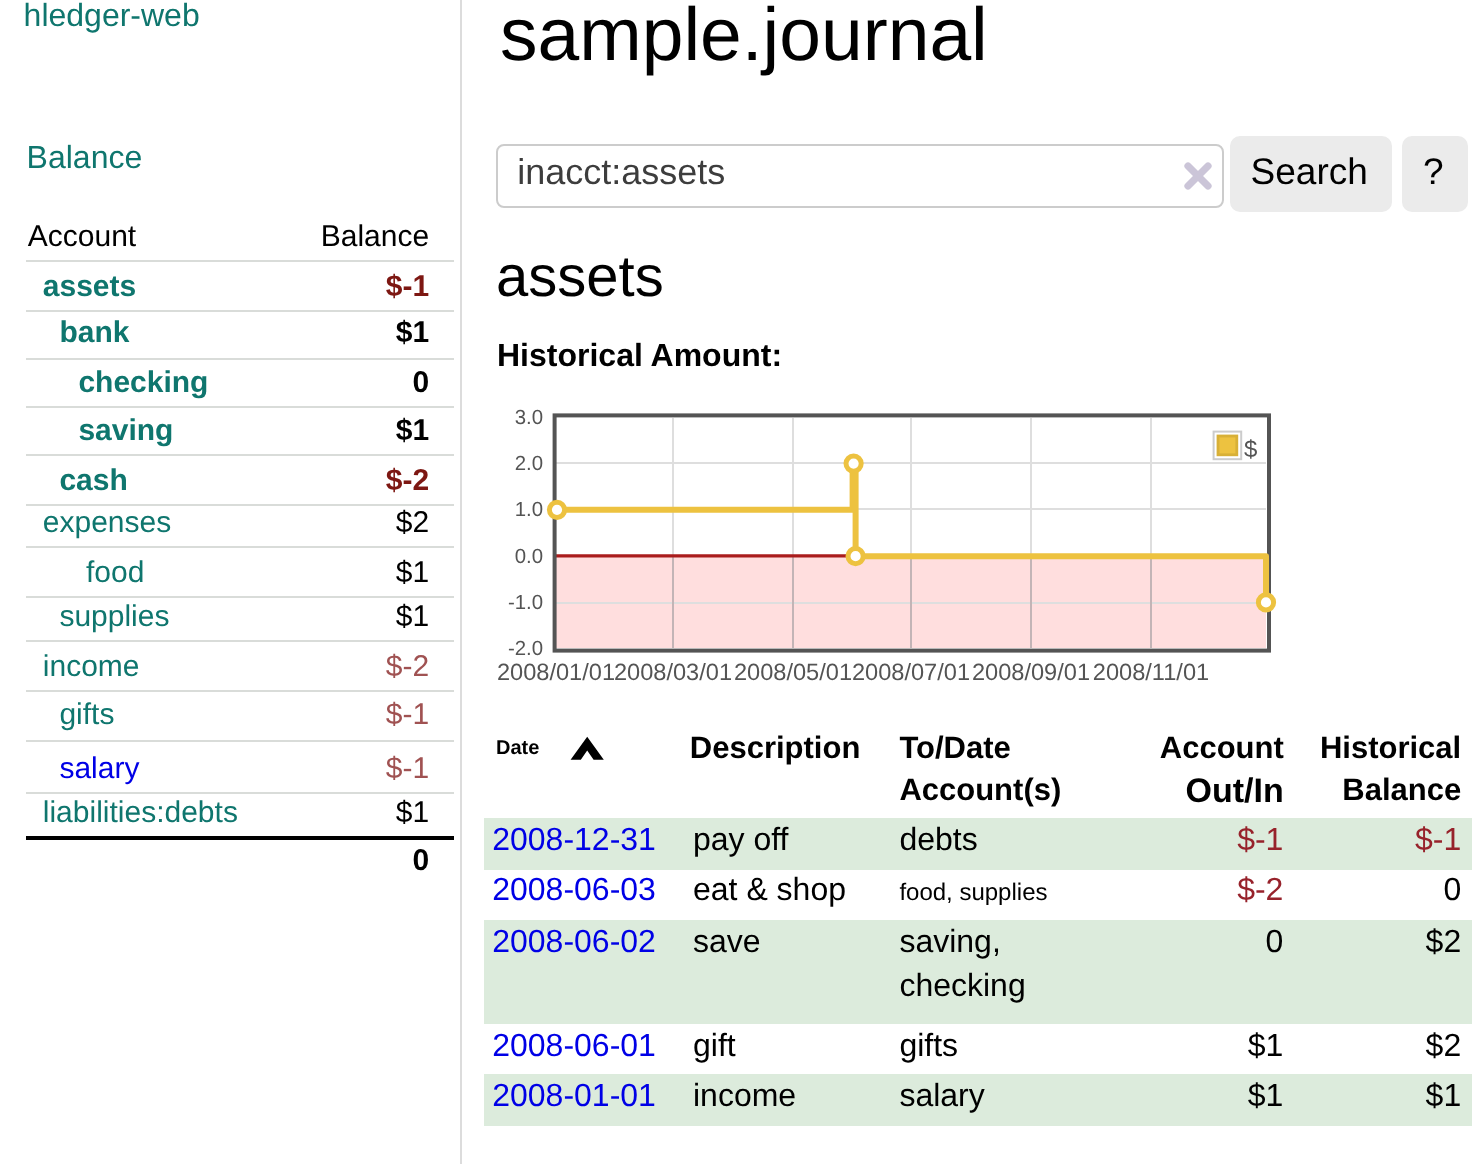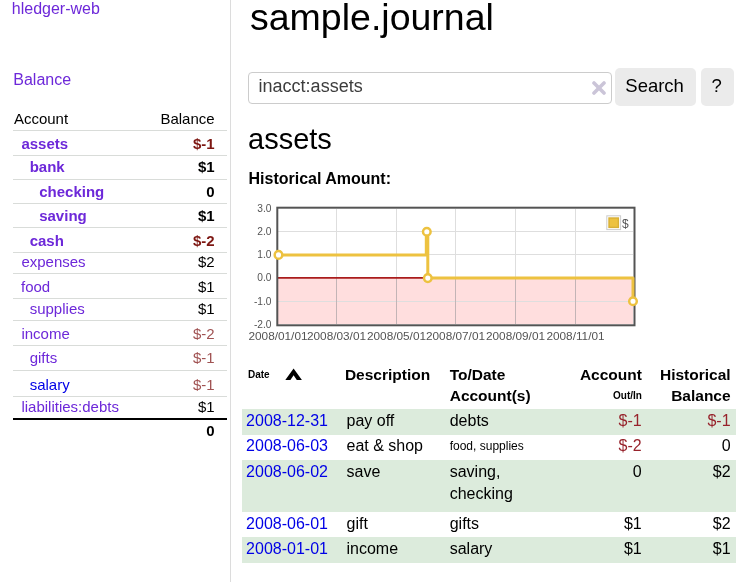--- a/index.html
+++ b/index.html
@@ -1,18 +1,18 @@
 <!DOCTYPE html>
 <html><head><meta charset="utf-8"><title>sample.journal</title><style>
 *{margin:0;padding:0;box-sizing:border-box}
 html,body{width:742px;height:582px;background:#fff;font-family:"Liberation Sans",sans-serif;position:relative;overflow:hidden}
 .t{position:absolute;white-space:pre}
 .r{position:absolute;white-space:pre;text-align:right}
 .b{font-weight:bold}
-.purple{color:#6d28d9}
+.purple{color:#0f766e}
 .blue{color:#0000e6}
 .dred{color:#7d1712}
 .lred{color:#a05252}
 .rred{color:#97222b}
 .hl{position:absolute;background:#d9dcd9;height:1px}
 </style></head><body>
 
 <span class="t purple" style="left:11.8px;top:1px;font-size:16px;line-height:16px">hledger-web</span>
 <span class="t purple" style="left:13.3px;top:71.9px;font-size:16px;line-height:16px">Balance</span>
 
@@ -31,21 +31,21 @@
     <div class="hl" style="left:13px;top:203.3px;width:214px"></div>
     <span class="t purple b" style="left:39.2px;top:207.5px;font-size:15px;line-height:15px">saving</span>
     <span class="r b" style="left:100px;width:114.6px;top:207.5px;font-size:15px;line-height:15px">$1</span>
     <div class="hl" style="left:13px;top:226.8px;width:214px"></div>
     <span class="t purple b" style="left:29.7px;top:232.7px;font-size:15px;line-height:15px">cash</span>
     <span class="r b dred" style="left:100px;width:114.6px;top:232.7px;font-size:15px;line-height:15px">$-2</span>
     <div class="hl" style="left:13px;top:252.0px;width:214px"></div>
     <span class="t purple" style="left:21.4px;top:253.6px;font-size:15px;line-height:15px">expenses</span>
     <span class="r " style="left:100px;width:114.6px;top:253.6px;font-size:15px;line-height:15px">$2</span>
     <div class="hl" style="left:13px;top:272.9px;width:214px"></div>
-    <span class="t purple" style="left:21px;top:278.6px;font-size:15px;line-height:15px">food</span>
+    <span class="t purple" style="left:43px;top:278.6px;font-size:15px;line-height:15px">food</span>
     <span class="r " style="left:100px;width:114.6px;top:278.6px;font-size:15px;line-height:15px">$1</span>
     <div class="hl" style="left:13px;top:297.9px;width:214px"></div>
     <span class="t purple" style="left:29.7px;top:301.1px;font-size:15px;line-height:15px">supplies</span>
     <span class="r " style="left:100px;width:114.6px;top:301.1px;font-size:15px;line-height:15px">$1</span>
     <div class="hl" style="left:13px;top:320.4px;width:214px"></div>
     <span class="t purple" style="left:21.4px;top:325.6px;font-size:15px;line-height:15px">income</span>
     <span class="r lred" style="left:100px;width:114.6px;top:325.6px;font-size:15px;line-height:15px">$-2</span>
     <div class="hl" style="left:13px;top:344.9px;width:214px"></div>
     <span class="t purple" style="left:29.7px;top:350.2px;font-size:15px;line-height:15px">gifts</span>
     <span class="r lred" style="left:100px;width:114.6px;top:350.2px;font-size:15px;line-height:15px">$-1</span>
@@ -146,21 +146,21 @@
     <div style="position:absolute;left:242.3px;top:460px;width:493.6px;height:51.60px;background:#dcebdc"></div>
     <div style="position:absolute;left:242.3px;top:537.3px;width:493.6px;height:25.70px;background:#dcebdc"></div>
     <span class="t b" style="left:248px;top:366.9px;font-size:10px;line-height:15.5px">Date</span>
     <svg style="position:absolute;left:285px;top:368.3px" width="18" height="12" viewBox="0 0 18 12">
       <path d="M0.3 11.9 L8.6 0.4 L16.9 11.9 L11.8 11.9 L8.6 7.3 L5.4 11.9 Z" fill="#000"></path>
     </svg>
     <span class="t b" style="left:344.9px;top:366.9px;font-size:15.5px;line-height:15.5px">Description</span>
     <span class="t b" style="left:449.7px;top:366.9px;font-size:15.5px;line-height:15.5px">To/Date</span>
     <span class="t b" style="left:449.7px;top:388.4px;font-size:15.5px;line-height:15.5px">Account(s)</span>
     <span class="r b" style="left:521.9px;width:120px;top:366.9px;font-size:15.5px;line-height:15.5px">Account</span>
-    <span class="r b" style="left:521.9px;width:120px;top:388.4px;font-size:10px;line-height:15.5px">Out/In</span>
+    <span class="r b" style="left:521.9px;width:120px;top:388.4px;font-size:17px;line-height:15.5px">Out/In</span>
     <span class="r b" style="left:610.6px;width:120px;top:366.9px;font-size:15.5px;line-height:15.5px">Historical</span>
     <span class="r b" style="left:610.6px;width:120px;top:388.4px;font-size:15.5px;line-height:15.5px">Balance</span>
     <span class="t blue" style="left:246.1px;top:412.8px;font-size:16px;line-height:16px">2008-12-31</span>
     <span class="t " style="left:346.5px;top:412.8px;font-size:16px;line-height:16px">pay off</span>
     <span class="t " style="left:449.7px;top:412.8px;font-size:16px;line-height:16px">debts</span>
     <span class="r rred" style="left:521.7px;width:120px;top:412.8px;font-size:16px;line-height:16px">$-1</span>
     <span class="r rred" style="left:610.6px;width:120px;top:412.8px;font-size:16px;line-height:16px">$-1</span>
     <span class="t blue" style="left:246.1px;top:438.4px;font-size:16px;line-height:16px">2008-06-03</span>
     <span class="t " style="left:346.5px;top:438.4px;font-size:16px;line-height:16px">eat &amp; shop</span>
     <span class="t " style="left:449.7px;top:438.4px;font-size:12px;line-height:16px">food, supplies</span>

